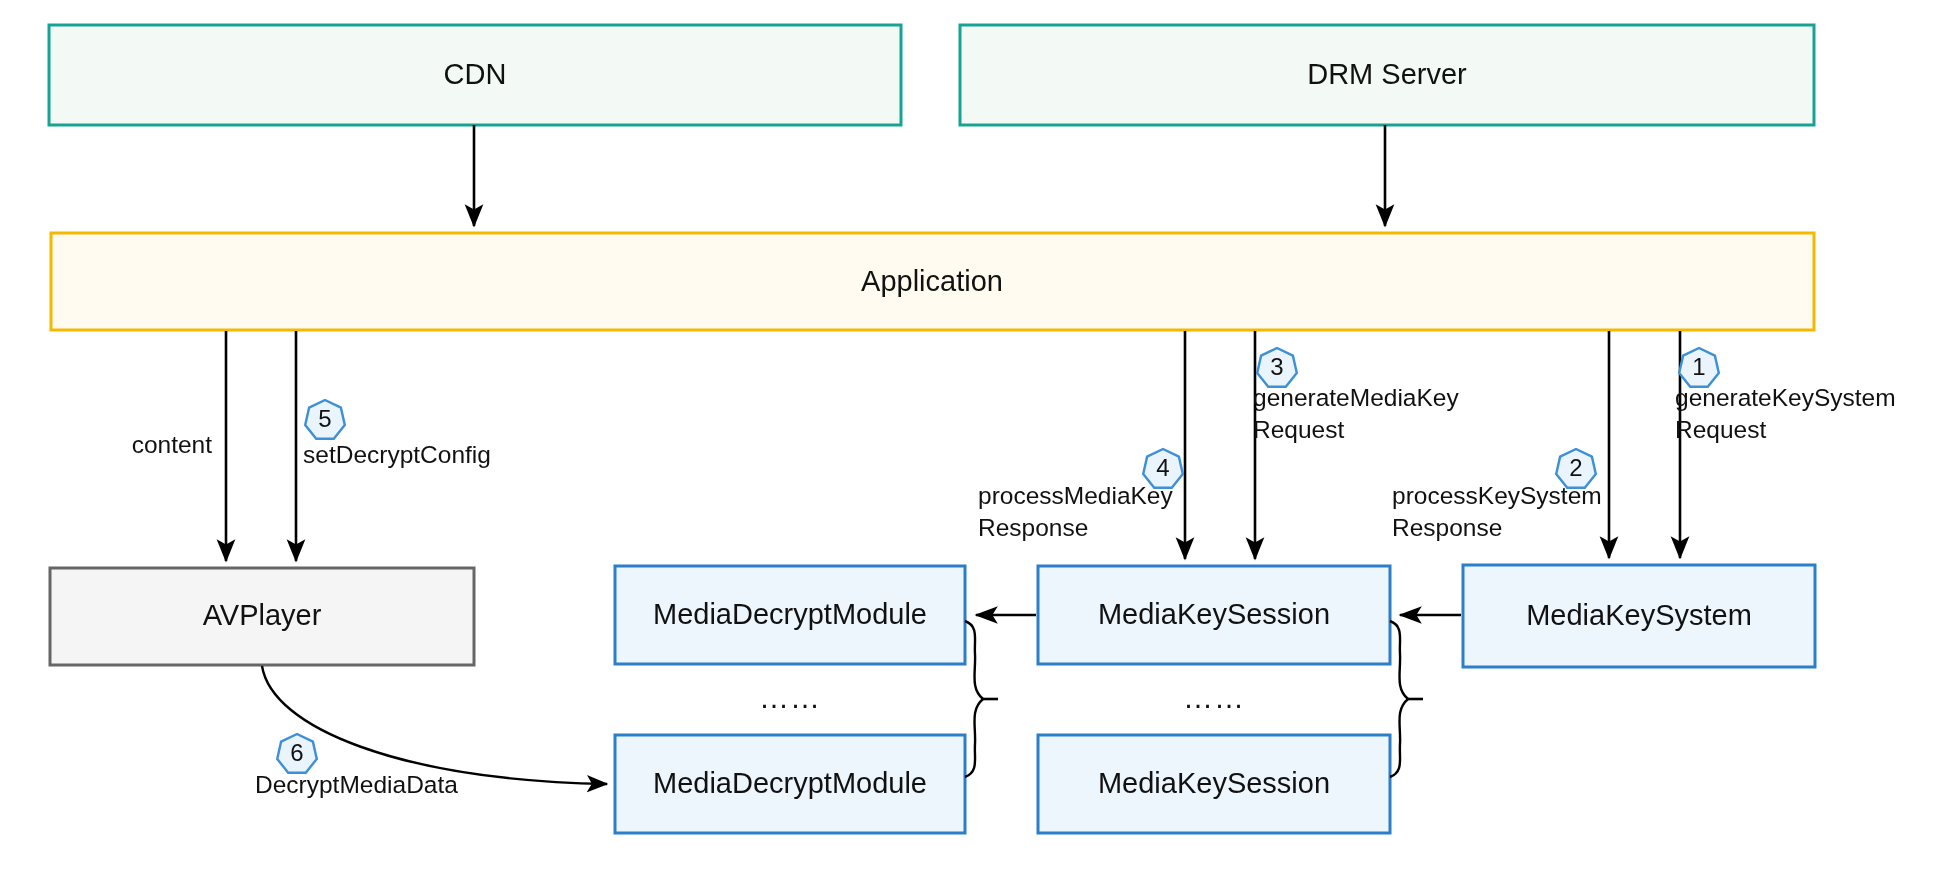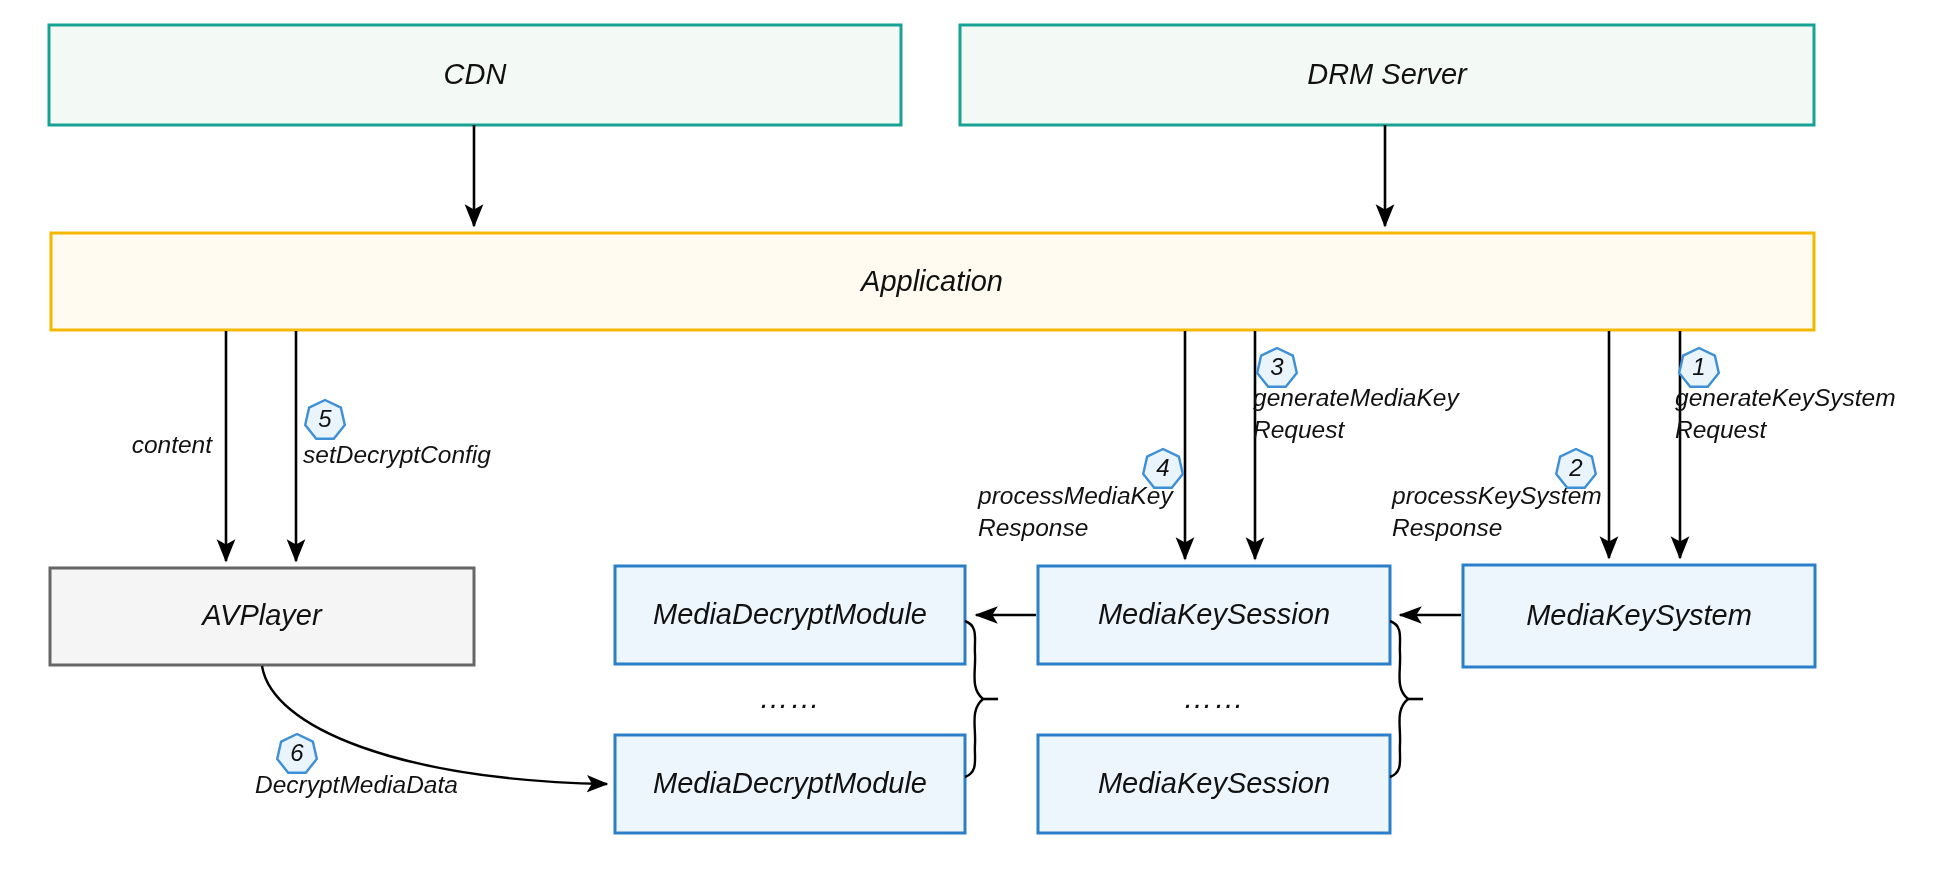--- a/index.html
+++ b/index.html
@@ -10,21 +10,20 @@
   body {
     width: 1952px;
     height: 893px;
     font-family: "Liberation Sans", sans-serif;
     overflow: hidden;
   }
   #diagram-root {
     position: relative;
     width: 1952px;
     height: 763px;
-    font-style: italic;
   }
   svg.diagram {
     position: absolute;
     top: 0;
     left: 0;
     width: 1952px;
     height: 893px;
     display: block;
   }
   .node-rect {

